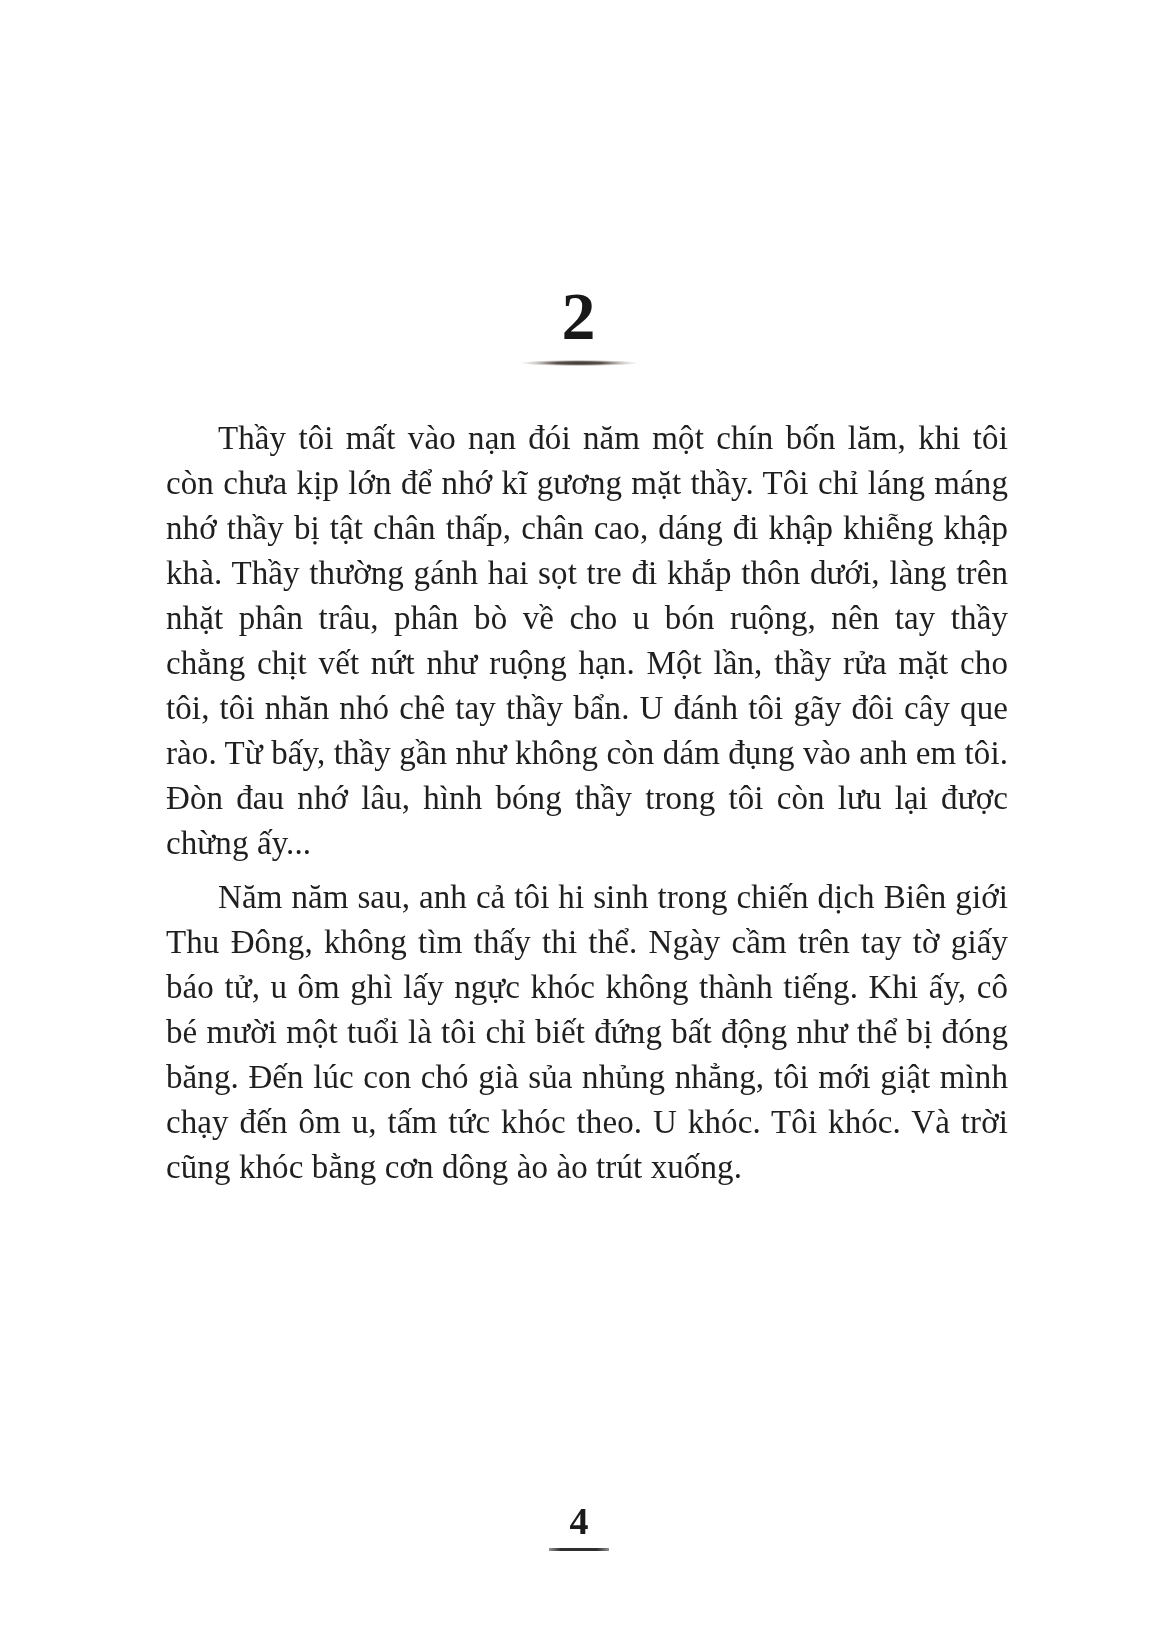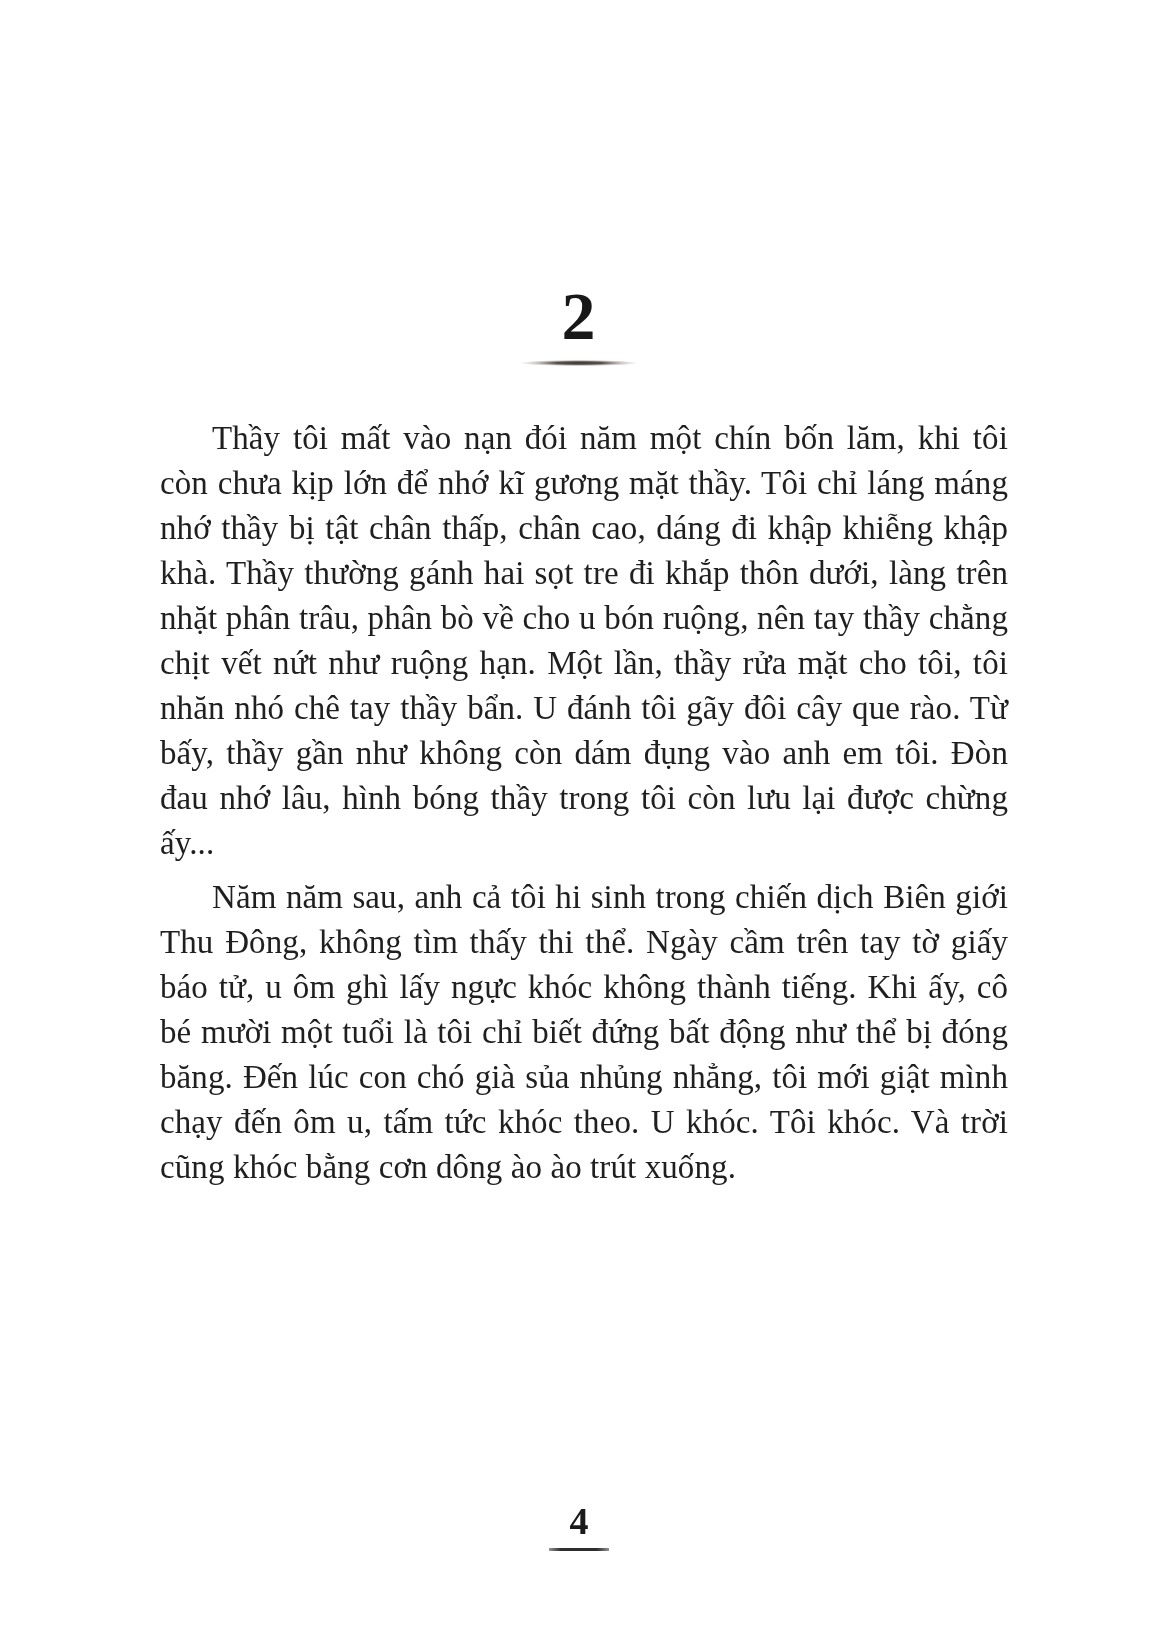--- a/index.html
+++ b/index.html
@@ -46,21 +46,21 @@
   }
   
   .body-text {
     top: 416px;
     font-size: 33px;
     line-height: 45px;
     text-align: justify;
     letter-spacing: 0.1px;
   }
   .body-text p {
-    margin: 0 0 9px 10px;
+    margin: 0 0 9px 16px;
     text-indent: 52px;
   }
   
   .page-footer {
     top: 1500px;
     text-align: center;
   }
   .page-number {
     font-size: 38px;
     line-height: 42px;

